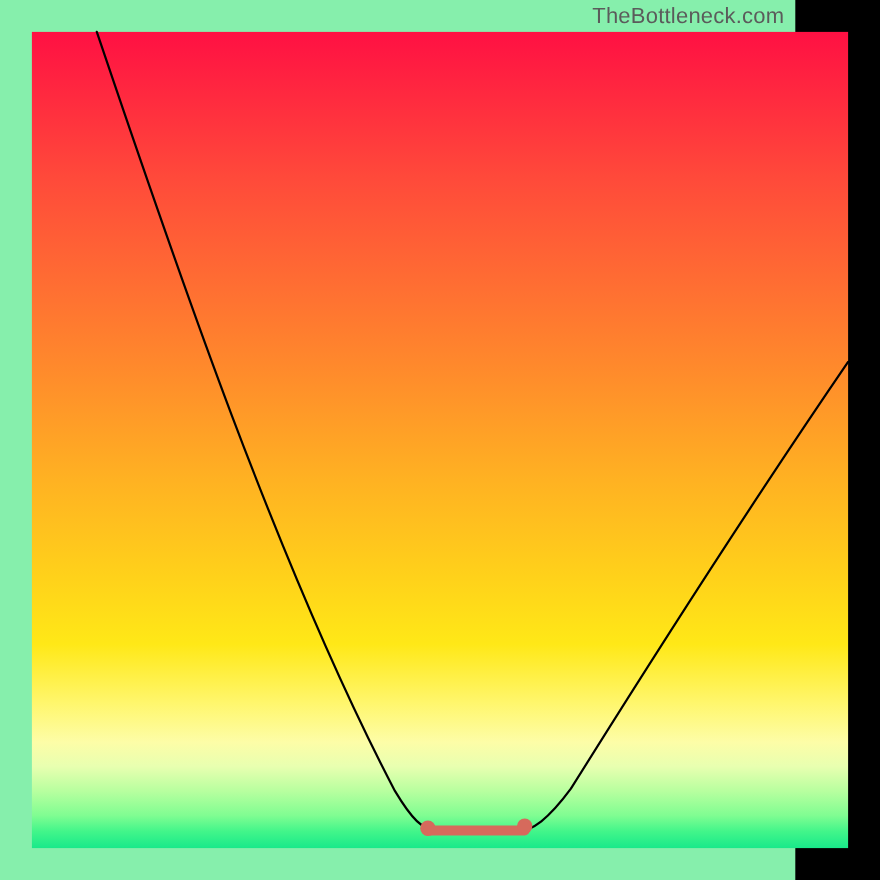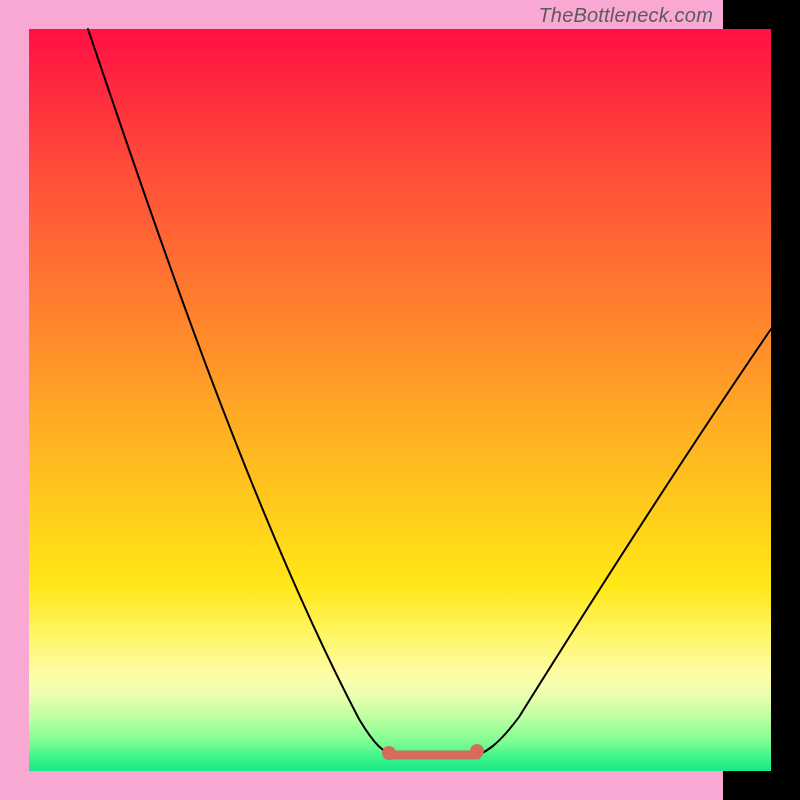--- a/index.html
+++ b/index.html
@@ -8,22 +8,21 @@
     width: 800px;
     height: 800px;
     background: #000;
     overflow: hidden;
     font-family: Arial, Helvetica, sans-serif;
   }
   .frame {
     position: relative;
     width: 723px;
     height: 800px;
-    background: #f9a8d4;
-    font-style: italic;
+    background: #86efac;
   }
   .source-label {
     position: absolute;
     top: 4px;
     right: 10px;
     color: #5b5b5b;
     font-size: 20px;
     font-weight: 500;
     letter-spacing: 0.2px;
   }

